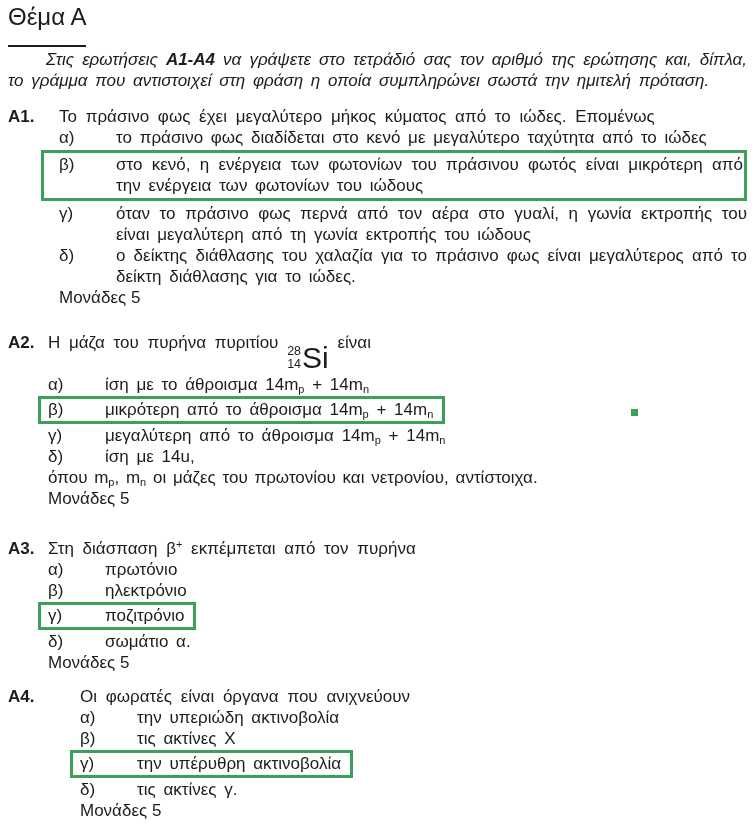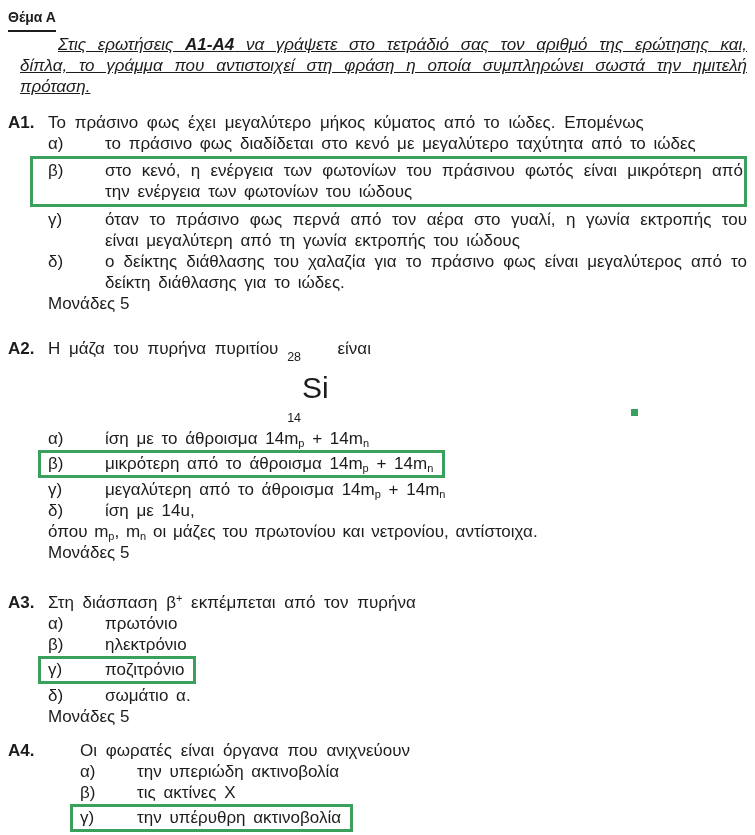--- a/index.html
+++ b/index.html
@@ -15,38 +15,37 @@
     background:var(--paper);
     color:var(--ink);
     font-family:"Liberation Sans", sans-serif;
     font-size:17px;line-height:21px;
     padding:6px 8px 0 8px;
     box-sizing:border-box;
     overflow:hidden;
   }
   .title{
     display:inline-block;
-    font-weight:bold;font-size:14px;
+    font-weight:normal;font-size:24px;
     border-bottom:2px solid currentColor;
-    padding-bottom:2px;
+    padding-bottom:18px;
   }
   .intro{
-    margin:2px 0 0 12px;
+    margin:2px 0 0 0;
     font-style:italic;
     text-align:justify;
     text-indent:38px;
     word-spacing:3px;
-    text-decoration:underline;
   }
   .intro .emph{font-weight:bold;}
   .q{
     display:grid;
     grid-template-columns:40px 1fr;
   }
-  .q1{margin-top:15px;}
+  .q1{margin-top:15px;gap:11px;}
   .q2{margin-top:24px;}
   .q3{margin-top:29px;}
   .q4{margin-top:13px;gap:32px;}
   .q-id{font-weight:bold;}
   .q-body{min-width:0;}
   .stem{word-spacing:4px;}
   .q2 .stem{margin-bottom:3px;}
   .opt{
     display:grid;
     grid-template-columns:57px 1fr;
@@ -79,21 +78,20 @@
     display:inline-flex;
     align-items:center;
     vertical-align:-7px;
   }
   .iso-nums{
     display:inline-flex;
     flex-direction:column;
     font-size:12.5px;line-height:13px;
     text-align:right;
     margin-right:1px;
-    gap:48px;
   }
   .iso-sym{font-size:30px;line-height:22px;}
   .stray-dot{
     position:absolute;
     left:631px;top:409px;
     width:7px;height:7px;
     background:var(--green);
   }
 </style>
 </head>

